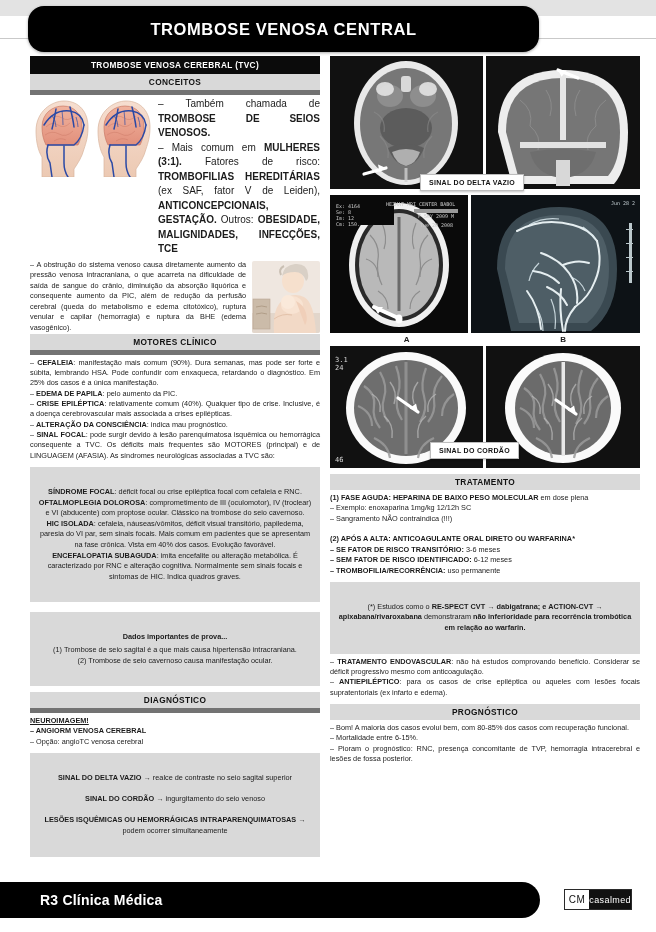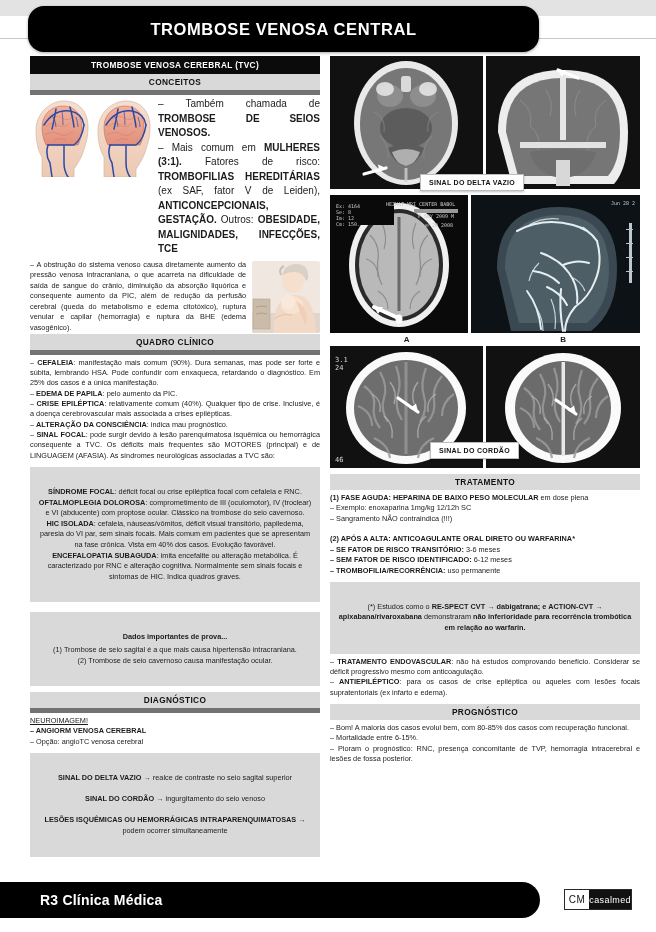--- a/index.html
+++ b/index.html
@@ -90,21 +90,21 @@
   .bar-grey.nb { border-bottom: none; }
 
   .body-text {
     font-size: 7.3px;
     line-height: 1.42;
     text-align: justify;
     padding: 3px 0 2px 0;
   }
   .b { font-weight: bold; }
   .u { }
-  .bu { font-weight: normal; text-decoration: underline; margin-top: 43px; }
+  .bu { font-weight: bold; text-decoration: underline; margin-top: 43px; }
 
   .grey-box {
     background: #d9d9d9;
     font-size: 7.3px;
     line-height: 1.45;
     padding: 20px 6px;
     margin-top: 4px;
     text-align: center;
   }
   .grey-box p { margin: 0 0 2px 0; }
@@ -311,21 +311,21 @@
         <ellipse cx="41" cy="20" rx="11" ry="12" fill="#f6e0cd"></ellipse>
         <path d="M30 15 q2 -11 13 -12 q12 -1 13 10 q1 5 -2 7 q-3 -9 -11 -9 q-9 0 -13 4 Z" fill="#d9d0c6"></path>
         <path d="M29 14 q-3 -6 3 -9" stroke="#c9bfb3" stroke-width="2" fill="none"></path>
         <ellipse cx="40" cy="44" rx="11" ry="9" fill="#f8e3d2"></ellipse>
         <circle cx="36" cy="41" r="7" fill="#fae9da"></circle>
         <path d="M44 40 q8 4 10 12 q2 8 -1 12" fill="#f0cfb9"></path>
         <path d="M22 58 q8 -6 18 -4" stroke="#e3c2aa" stroke-width="1" fill="none"></path>
       </svg>
     </div>
 
-    <div class="bar-grey">QUADRO CLÍNICO</div>
+    <div class="bar-grey">MOTORES CLÍNICO</div>
     <div class="body-text">– <b>CEFALEIA</b>: <span class="u">manifestação mais comum</span> (90%). Dura semanas, mas pode ser forte e súbita, lembrando HSA. Pode confundir com enxaqueca, retardando o diagnóstico. Em 25% dos casos é a única manifestação.<br>– <b>EDEMA DE PAPILA</b>: pelo aumento da PIC.<br>– <b>CRISE EPILÉPTICA</b>: relativamente comum (40%). Qualquer tipo de crise. Inclusive, é a doença cerebrovascular mais associada a crises epilépticas.<br>– <b>ALTERAÇÃO DA CONSCIÊNCIA</b>: indica mau prognóstico.<br>– <b>SINAL FOCAL</b>: pode surgir devido à lesão parenquimatosa isquêmica ou hemorrágica consequente a TVC. Os déficits mais frequentes são <span class="u">MOTORES (principal)</span> e de <span class="u">LINGUAGEM (AFASIA)</span>. As síndromes neurológicas associadas a TVC são:</div>
     <div class="grey-box"><b>SÍNDROME FOCAL</b>: déficit focal ou crise epiléptica focal com cefaleia e RNC.<br><b>OFTALMOPLEGIA DOLOROSA</b>: comprometimento de III (oculomotor), IV (troclear) e VI (abducente) com proptose ocular. Clássico na trombose do seio cavernoso.<br><b>HIC ISOLADA</b>: cefaleia, náuseas/vômitos, déficit visual transitório, papiledema, paresia do VI par, sem sinais focais. Mais comum em pacientes que se apresentam na fase crônica. Vista em 40% dos casos. Evolução favorável.<br><b>ENCEFALOPATIA SUBAGUDA</b>: imita encefalite ou alteração metabólica. É caracterizado por RNC e alteração cognitiva. Normalmente sem sinais focais e sintomas de HIC. Indica quadros graves.</div>
 
     <div class="spacer6"></div>
     <div class="grey-box">
       <p class="b">Dados importantes de prova...</p>
       <p>(1) Trombose de seio sagital é a que mais causa hipertensão intracraniana.<br>(2) Trombose de seio cavernoso causa manifestação ocular.</p>
     </div>
 
     <div class="spacer6"></div>

